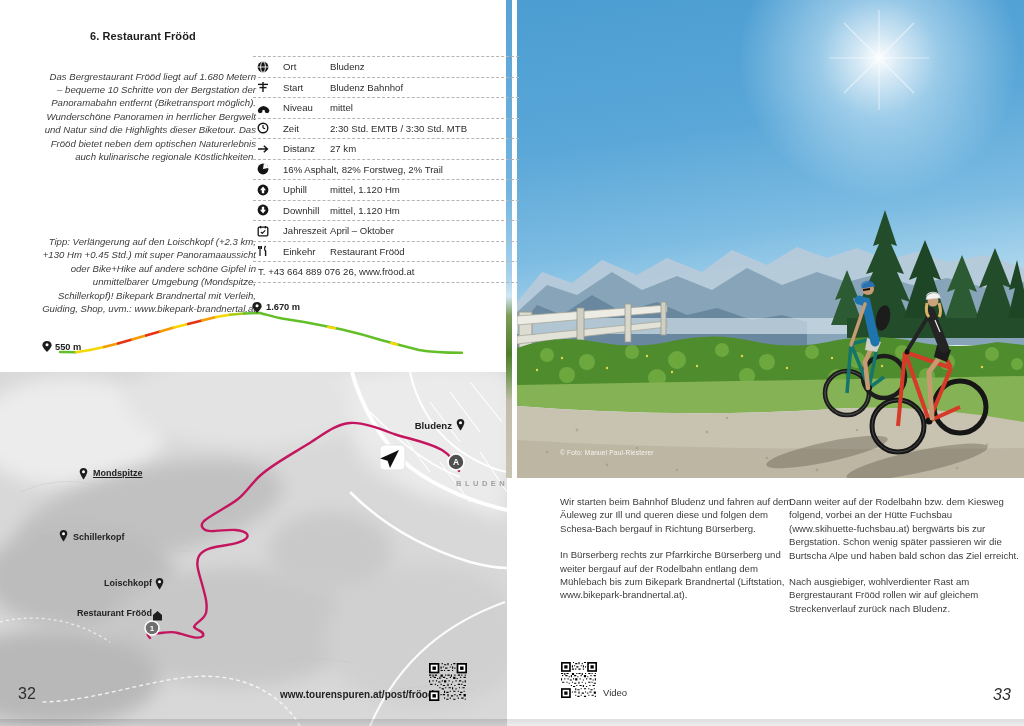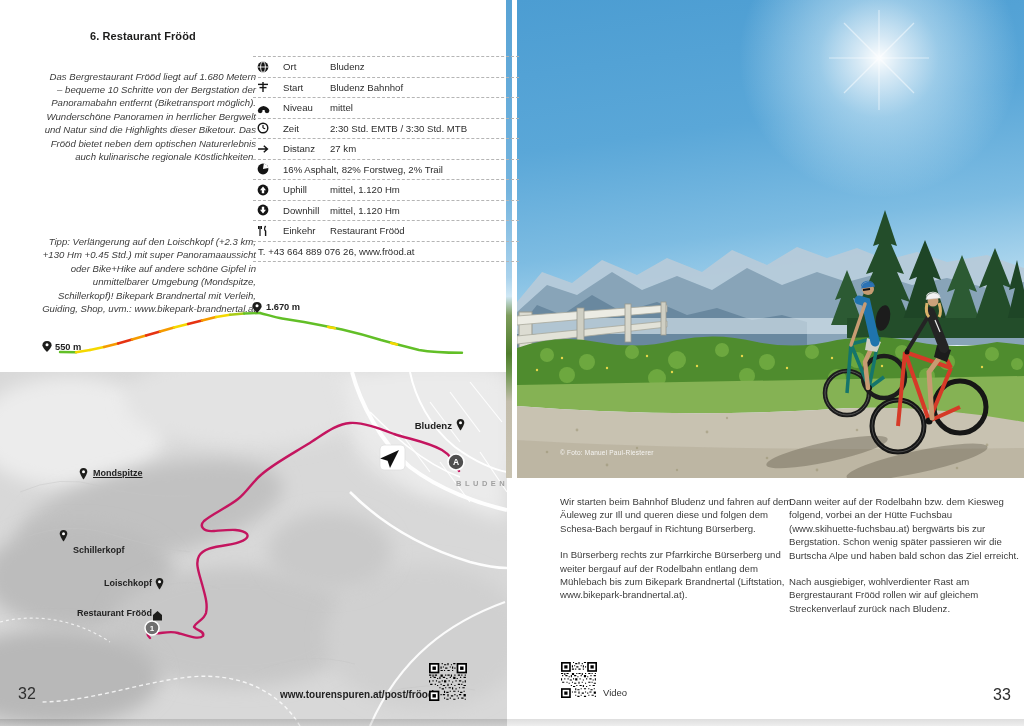--- a/index.html
+++ b/index.html
@@ -47,21 +47,21 @@
                            rgba(235,248,253,.45) 60px, rgba(255,255,255,0) 140px),
            linear-gradient(172deg,#4c9dd2 0%,#5aa7d8 28%,#7dbce2 48%,#a7d3ec 60%,#cfe8f5 68%,#e2f1f9 74%,#e8f3f9 100%);}
   .credit{left:560px;top:449px;font-size:6.5px;color:rgba(255,255,255,.85);z-index:6;letter-spacing:.2px;}
 
   
   .col{width:233px;font-size:9.6px;line-height:13.4px;color:#3c3c3c;}
   .col p{margin:0 0 13px 0;}
   .col1{left:560px;top:495px;}
   .col2{left:789px;top:495px;width:232px;}
   .video-label{left:603px;top:687px;font-size:9.5px;color:#333;}
-  .p33{left:993px;top:686px;}
+  .p33{left:993px;top:686px;font-style:italic;}
   .p32{left:18px;top:313px;}
 
   .bottom-edge{left:0;top:719px;width:1024px;height:7px;z-index:9;
                background:linear-gradient(to bottom,rgba(0,0,0,.13),rgba(160,160,160,.18));}
 </style>
 </head>
 <body>
 
 <div class="spread">
 
@@ -145,20 +145,32 @@
     </div>
     <div class="irow">
       <span class="ricon">
           <svg width="12" height="12">
             <circle cx="6" cy="6" r="5.4" fill="#151515"></circle>
             <path d="M6,9.4 L3,5.8 H4.8 V2.8 H7.2 V5.8 H9 Z" fill="#fff"></path>
           </svg>
         </span>
       <span class="rlabel">Downhill</span>
       <span class="rvalue">mittel, 1.120 Hm</span>
+    </div>
+    <div class="irow">
+      <span class="ricon">
+          <svg width="12" height="12">
+            <rect x="1.2" y="2.2" width="9.6" height="8.6" rx="1" fill="none" stroke="#151515" stroke-width="1.3"></rect>
+            <line x1="3.6" y1="1" x2="3.6" y2="3.4" stroke="#151515" stroke-width="1.3"></line>
+            <line x1="8.4" y1="1" x2="8.4" y2="3.4" stroke="#151515" stroke-width="1.3"></line>
+            <path d="M3.8,6.8 L5.3,8.3 L8.2,5.4" fill="none" stroke="#151515" stroke-width="1.2"></path>
+          </svg>
+        </span>
+      <span class="rlabel">Jahreszeit</span>
+      <span class="rvalue">April – Oktober</span>
     </div>
     <div class="irow">
       <span class="ricon">
           <svg width="12" height="12">
             <path d="M3,1 V4.5 M1.6,1 V4 M4.4,1 V4 M3,4.5 V11" stroke="#151515" stroke-width="1.2" fill="none"></path>
             <path d="M8.6,1 C7.4,2.6 7.4,5 8.6,6 V11" stroke="#151515" stroke-width="1.4" fill="none"></path>
           </svg>
         </span>
       <span class="rlabel">Einkehr</span>
       <span class="rvalue">Restaurant Frööd</span>
@@ -265,21 +277,21 @@
     <span class="pin" style="left:79px;top:94px;"><svg width="9" height="12">
           <path d="M4.5,0 C2,0 .7,1.7 .7,3.7 C.7,5.8 4.5,11.5 4.5,11.5 C4.5,11.5 8.3,5.8 8.3,3.7 C8.3,1.7 7,0 4.5,0 Z" fill="#1d1d1b"></path>
           <circle cx="4.5" cy="3.8" r="1.5" fill="#fff"></circle>
         </svg></span>
     <span class="map-label" style="left:93px;top:96px;text-decoration:underline;">Mondspitze</span>
 
     <span class="pin" style="left:59px;top:156px;"><svg width="9" height="12">
           <path d="M4.5,0 C2,0 .7,1.7 .7,3.7 C.7,5.8 4.5,11.5 4.5,11.5 C4.5,11.5 8.3,5.8 8.3,3.7 C8.3,1.7 7,0 4.5,0 Z" fill="#1d1d1b"></path>
           <circle cx="4.5" cy="3.8" r="1.5" fill="#fff"></circle>
         </svg></span>
-    <span class="map-label" style="left:73px;top:173px;">Schillerkopf</span>
+    <span class="map-label" style="left:73px;top:160px;">Schillerkopf</span>
 
     <span class="map-label" style="left:104px;top:206px;">Loischkopf</span>
     <span class="pin" style="left:155px;top:204px;"><svg width="9" height="12">
           <path d="M4.5,0 C2,0 .7,1.7 .7,3.7 C.7,5.8 4.5,11.5 4.5,11.5 C4.5,11.5 8.3,5.8 8.3,3.7 C8.3,1.7 7,0 4.5,0 Z" fill="#1d1d1b"></path>
           <circle cx="4.5" cy="3.8" r="1.5" fill="#fff"></circle>
         </svg></span>
 
     <span class="map-label" style="left:77px;top:236px;">Restaurant Frööd</span>
     <span class="pin" style="left:152px;top:235px;"><svg width="11" height="11">
           <path d="M1,5 L5.5,1 L10,5 V10.5 H1 Z" fill="#1d1d1b"></path>

